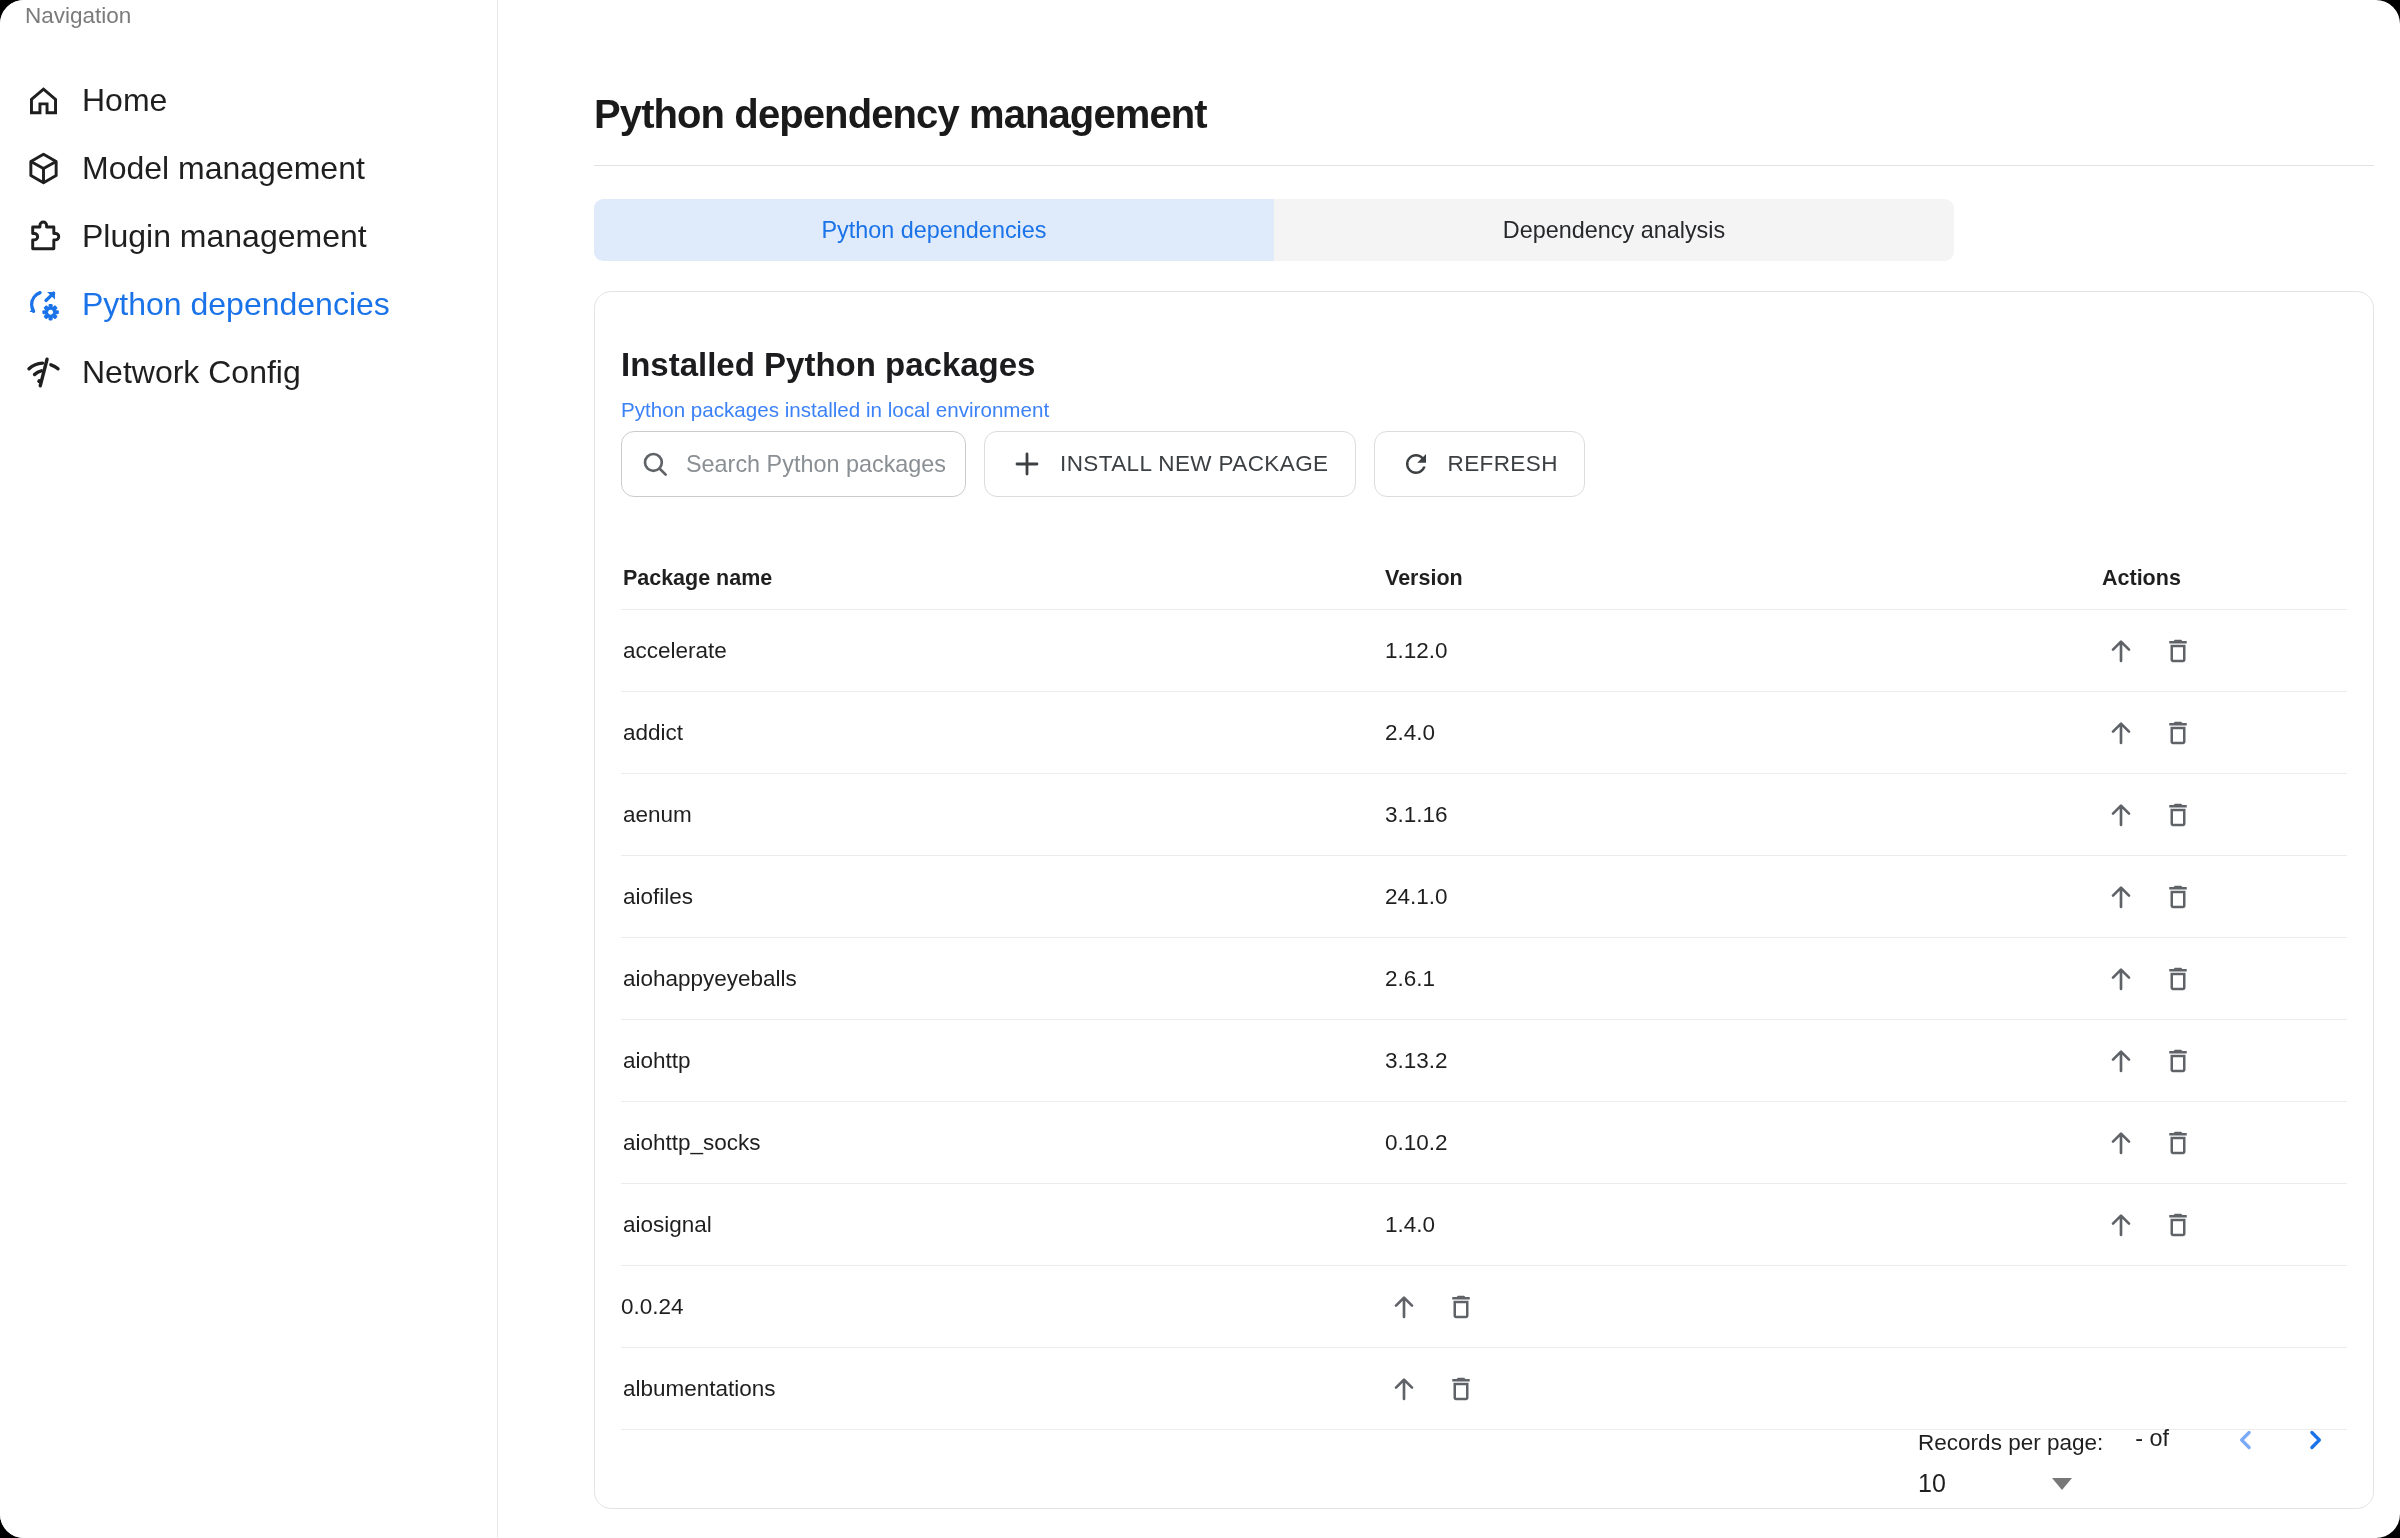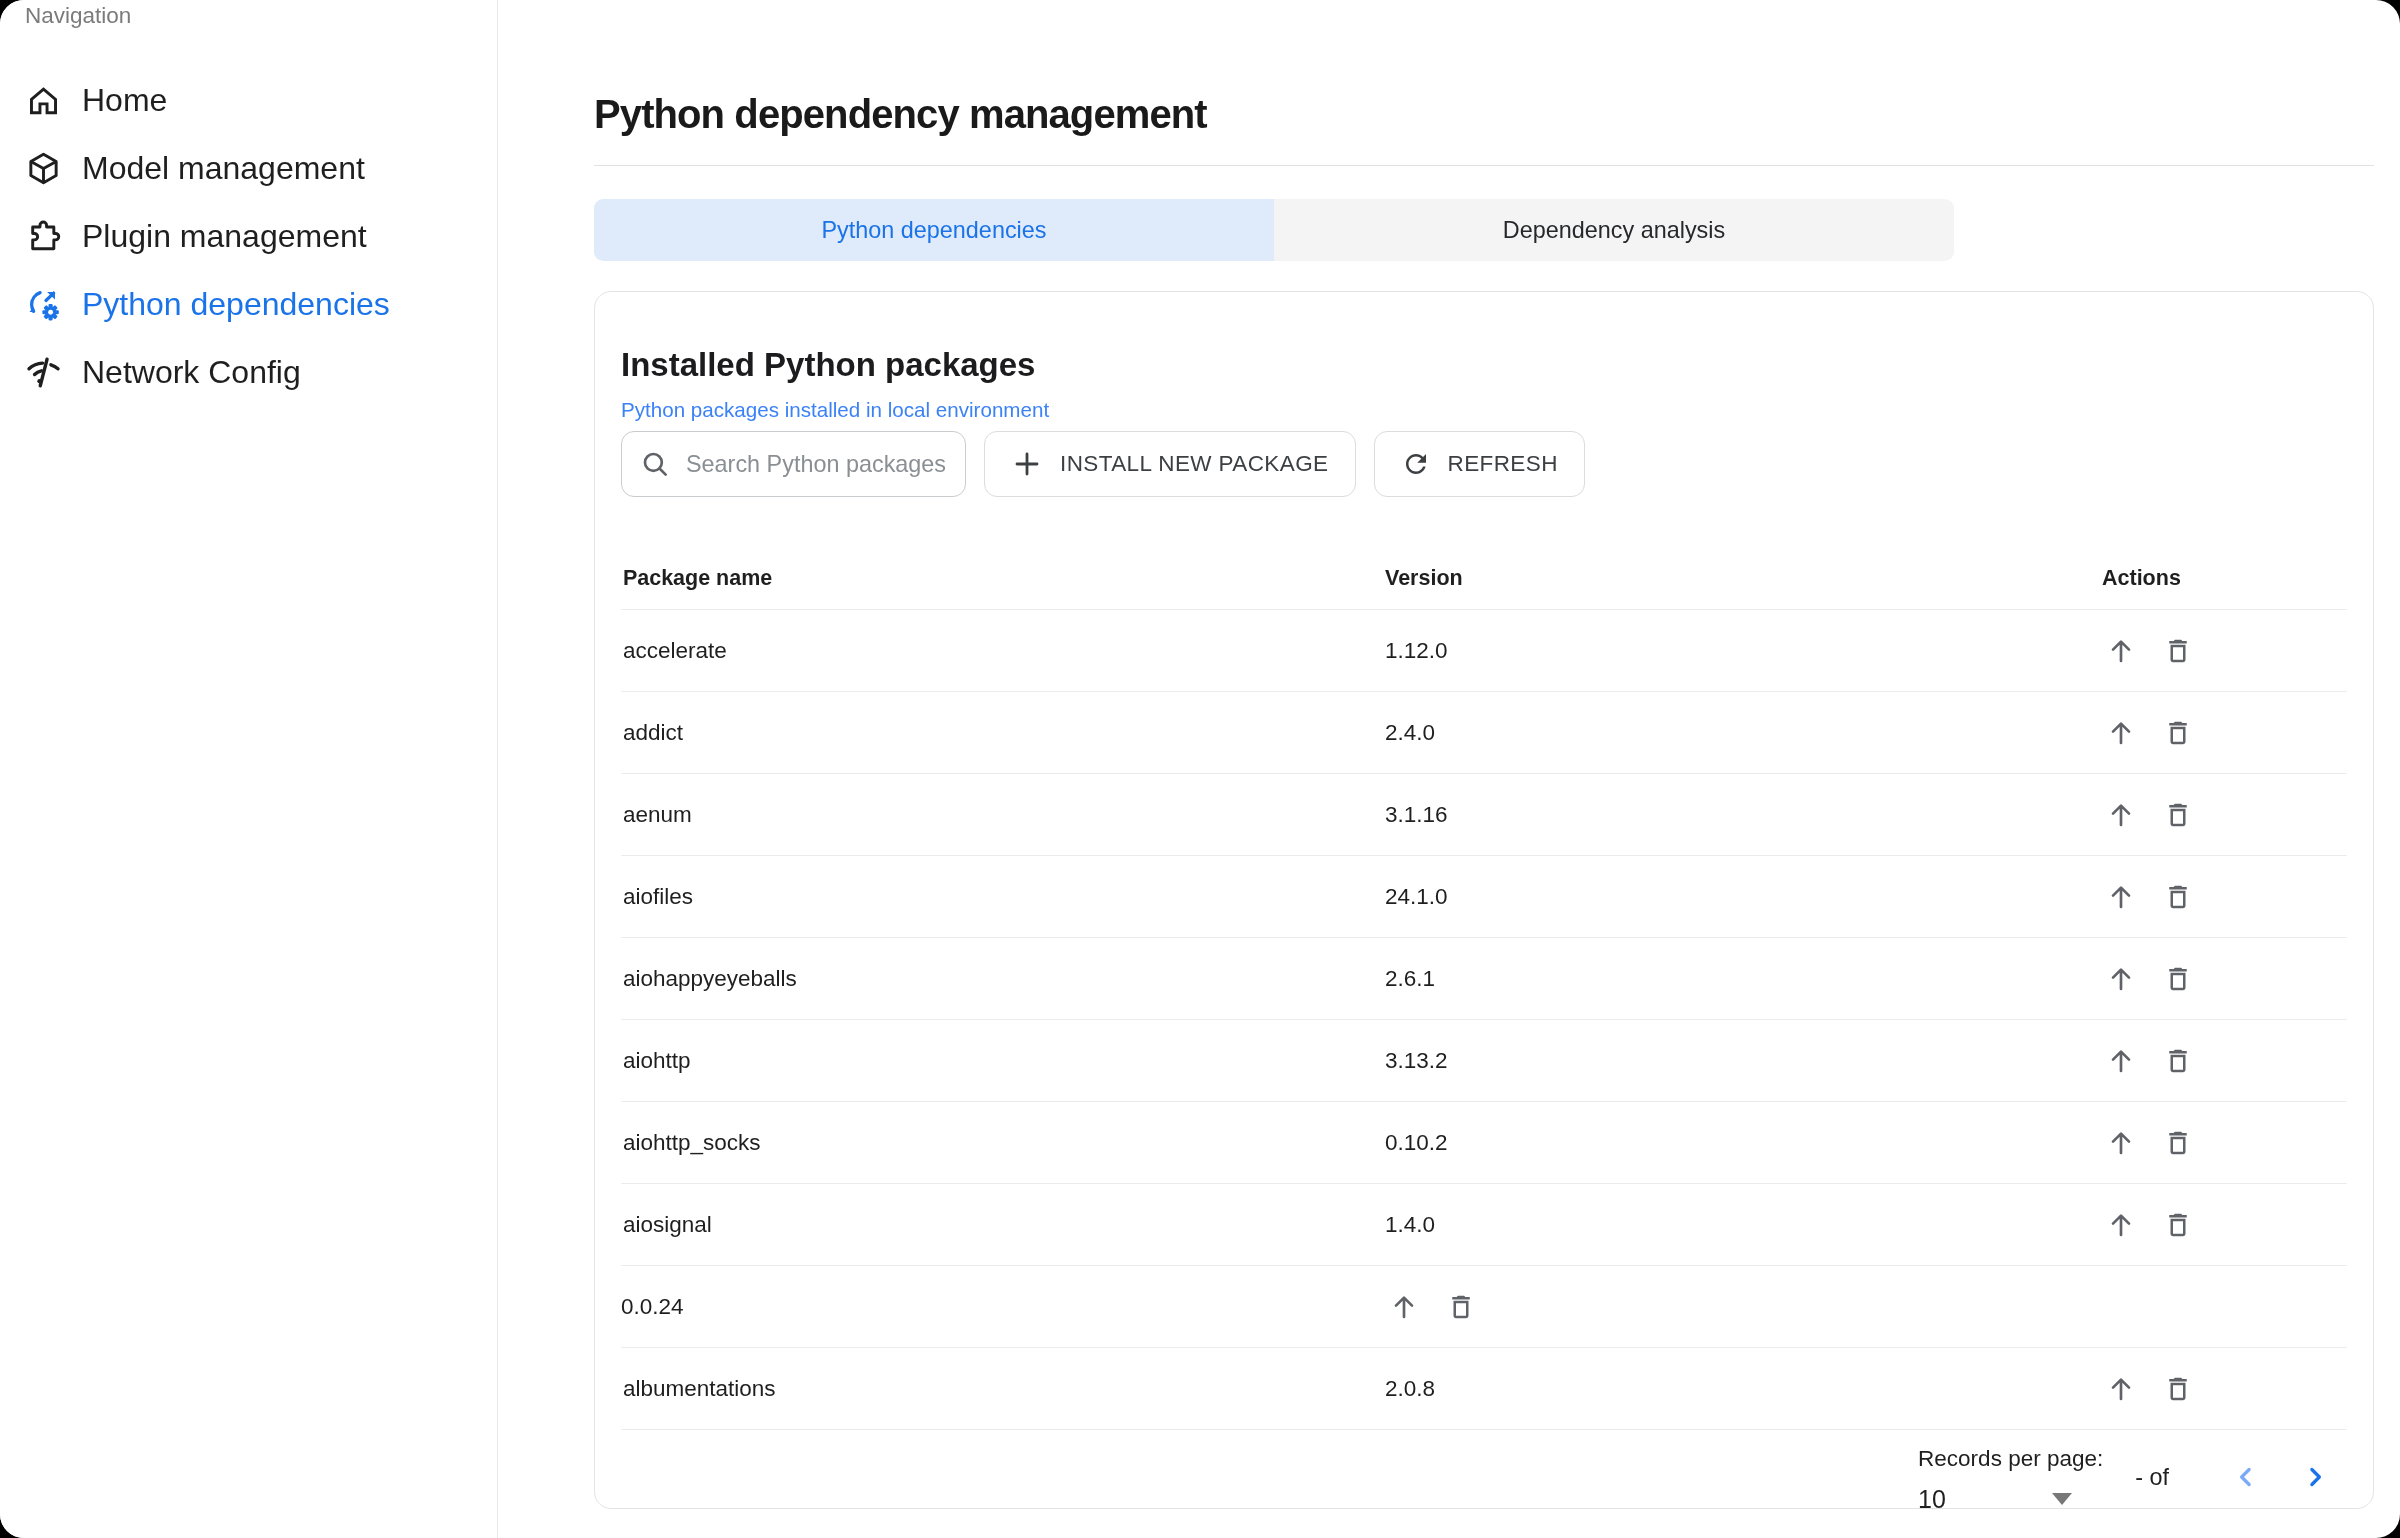--- a/index.html
+++ b/index.html
@@ -64,21 +64,21 @@
   
   .table { margin-top:51px; }
   .thead, .trow { display:grid; grid-template-columns:764px 717px 1fr; align-items:center; }
   .thead { height:62px; border-bottom:1.9px solid #ececec; font-size:21.5px; font-weight:bold; color:#1f1f1f; }
   .trow { height:82px; border-bottom:1.9px solid #ececec; font-size:22.5px; color:#1f1f1f; }
   .cell-name { padding-left:1.9px; }
   .actions-cell { display:flex; align-items:center; gap:20.6px; }
   .icon-btn { width:37px; height:37px; display:flex; align-items:center; justify-content:center; cursor:pointer; }
 
   
-  .tfoot { height:99px; display:flex; justify-content:flex-end; align-items:center; }
+  .tfoot { height:99px; display:flex; justify-content:flex-end; }
   .rpp { display:flex; flex-direction:column; gap:13px; margin-right:32px; }
   .rpp-label { font-size:22.5px; color:#1f1f1f; }
   .rpp-select { display:flex; align-items:center; justify-content:space-between; width:154px; cursor:pointer; }
   .rpp-value { font-size:25px; color:#1f1f1f; }
   .rpp-caret { width:0; height:0; border-left:10.3px solid transparent; border-right:10.3px solid transparent; border-top:12px solid #787878; }
   .range-label { font-size:23.4px; color:#1f1f1f; margin-right:62px; margin-top:-5.6px; }
   .pager { display:flex; gap:39px; margin-right:17px; margin-top:-5.6px; }
   .pager .chev { cursor:pointer; display:flex; }
 </style>
 </head>
@@ -355,21 +355,20 @@
       <span class="icon-btn">
         <svg width="30" height="30" viewBox="0 0 24 24" fill="#5f6368">
           <path d="M16 9v10H8V9h8m-1.5-6h-5l-1 1H5v2h14V4h-3.5l-1-1zM18 7H6v12c0 1.1.9 2 2 2h8c1.1 0 2-.9 2-2V7z"></path>
         </svg>
       </span>
     </div>
   </div>
 
   <div class="trow">
     <div class="cell-name">albumentations</div>
-    <div>2.0.8</div>
     <div class="actions-cell">
       <span class="icon-btn">
         <svg width="32" height="32" viewBox="0 0 24 24" fill="none" stroke="#5f6368" stroke-width="2" stroke-linecap="round" stroke-linejoin="round">
           <path d="M12 19.5 V5.5 M6 11 L12 5 L18 11"></path>
         </svg>
       </span>
       <span class="icon-btn">
         <svg width="30" height="30" viewBox="0 0 24 24" fill="#5f6368">
           <path d="M16 9v10H8V9h8m-1.5-6h-5l-1 1H5v2h14V4h-3.5l-1-1zM18 7H6v12c0 1.1.9 2 2 2h8c1.1 0 2-.9 2-2V7z"></path>
         </svg>

